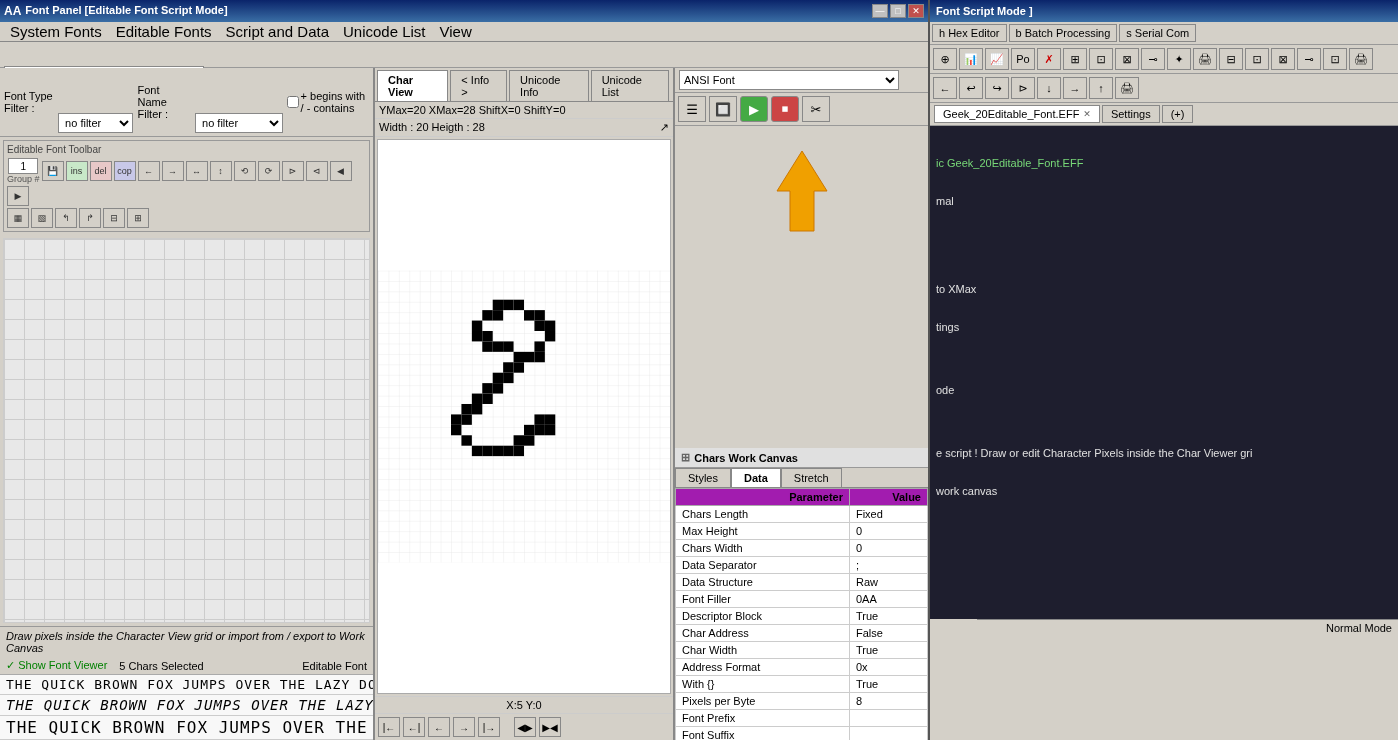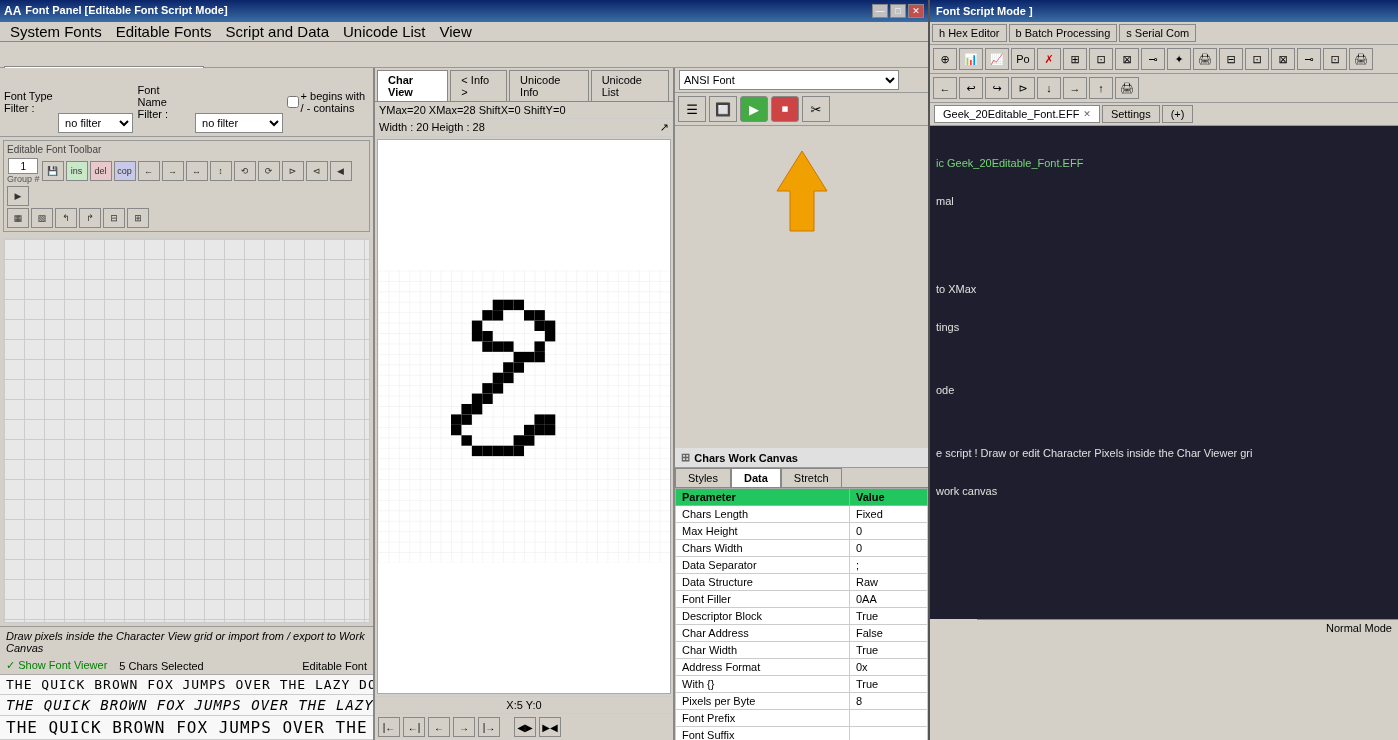--- a/index.html
+++ b/index.html
@@ -172,22 +172,22 @@
     .data-tabs { display: flex; border-bottom: 1px solid #888; }
     .data-tab {
       padding: 3px 12px; border: 1px solid #888; border-bottom: none;
       cursor: pointer; font-size: 11px; background: #d4d0c8;
     }
     .data-tab.active { background: white; font-weight: bold; }
 
     
     .param-table { width: 100%; border-collapse: collapse; font-size: 11px; }
     .param-table th {
-      background: #22c55e; border: 1px solid #aaa; padding: 2px 6px;
-      text-align: left; font-weight: bold;
+      background: #a21caf; border: 1px solid #aaa; padding: 2px 6px;
+      text-align: right; font-weight: bold;
     }
     .param-table td { border: 1px solid #ccc; padding: 2px 6px; background: white; }
     .param-table-wrapper { overflow-y: auto; flex: 1; }
 
     
     .right-toolbar {
       display: flex; flex-wrap: wrap; align-items: center; gap: 2px;
       padding: 3px; border-bottom: 1px solid #999; background: #d4d0c8;
     }
     .rt-btn {

